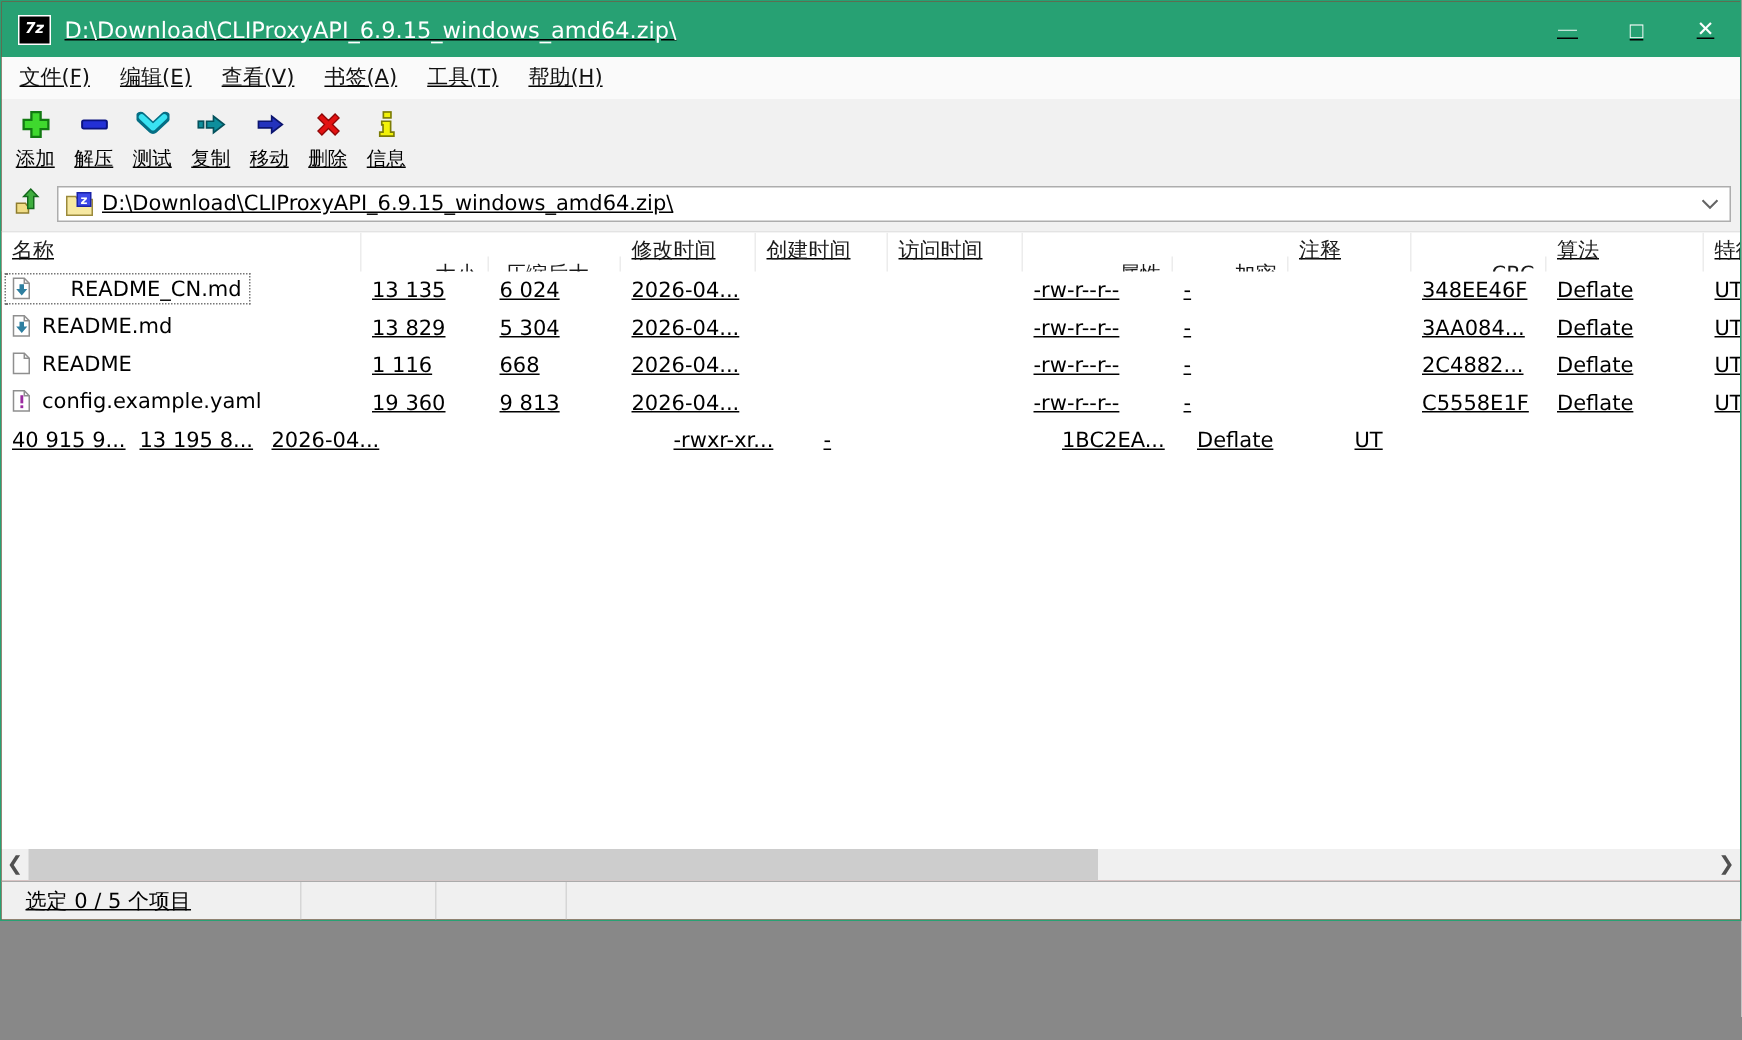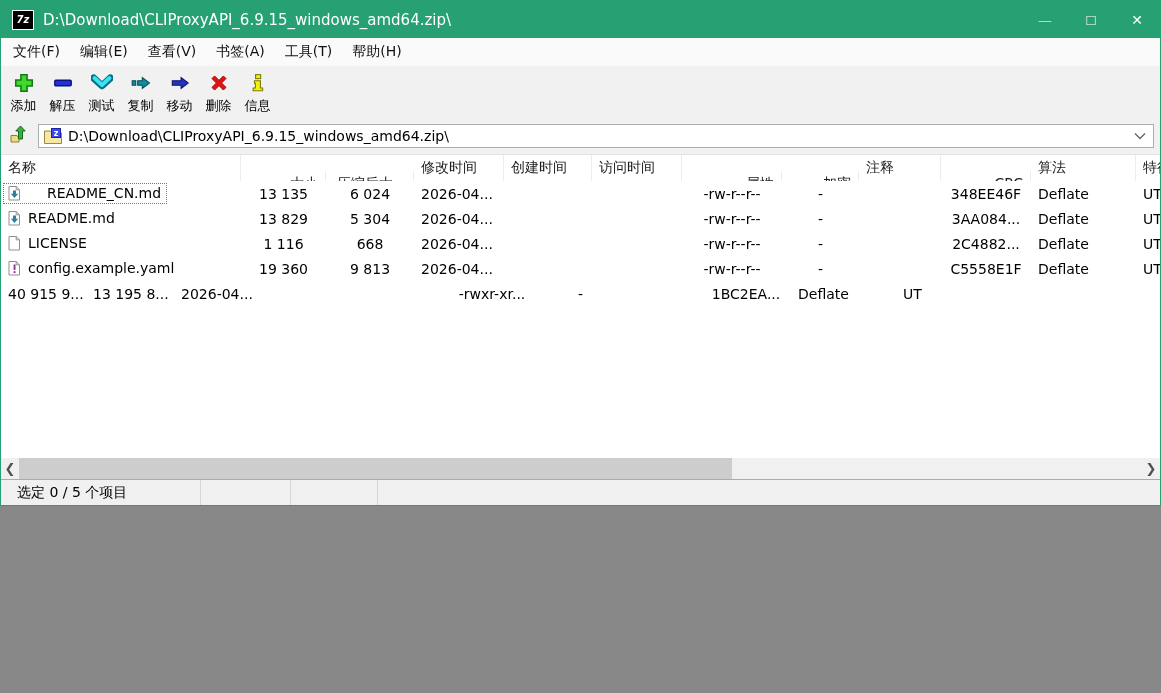--- a/index.html
+++ b/index.html
@@ -1,19 +1,19 @@
 <!DOCTYPE html>
 <html style="--accent: #27a173;"><head>
 <meta charset="utf-8">
 <style>
   :root{ --accent:#27a173; }
   *{box-sizing:border-box; margin:0; padding:0;}
   body{font-family:"DejaVu Sans","Liberation Sans",sans-serif; background:#888;}
-  .window{width:1161px;height:506px;display:flex;flex-direction:column;
-    border:1px solid var(--accent); background:#b91c1c; overflow:hidden;}
+  .window{width:1161px;height:614px;display:flex;flex-direction:column;
+    border:1px solid var(--accent); background:#b91c1c; overflow:hidden;text-decoration:underline;}
 
   
   .titlebar{height:37px;background:var(--accent);display:flex;align-items:center;flex:0 0 auto;}
   .app-icon{width:20px;height:18px;background:#000;box-shadow:0 0 0 1px #fff;
     color:#fff;font-size:10px;font-weight:bold;display:flex;align-items:center;justify-content:center;
     margin:0 10px 0 12px;font-style:italic;}
   .title-text{color:#fff;font-size:15px;white-space:nowrap;}
   .tb-spacer{flex:1;}
   .win-btn{width:46px;height:37px;color:#fff;display:flex;align-items:center;justify-content:center;
     font-size:14px;font-weight:300;cursor:default;}
@@ -40,21 +40,21 @@
 
   
   .listwrap{flex:1;background:#fff;overflow:hidden;position:relative;border-top:1px solid #e3e3e3;}
   .header-row{display:flex;height:26px;width:1260px;background:#fff;}
   .hcell{font-size:14px;color:#1a1a1a;line-height:25px;border-right:1px solid #ececec;
     padding:0 7px;white-space:nowrap;overflow:hidden;flex:0 0 auto;}
   .hcell.right{text-align:right;margin-top:16px;}
   .rows{width:1260px;}
   .trow{display:flex;height:25px;align-items:center;}
   .cell{font-size:14px;color:#000;white-space:nowrap;overflow:hidden;padding:0 7px;flex:0 0 auto;}
-  .cell.right{text-align:center;}
+  .cell.right{text-align:left;}
   .cell.name-cell{padding:0 2px;}
   .namebox{display:inline-flex;align-items:center;gap:5px;border:1px solid transparent;
     padding:1px 5px 1px 2px;}
   .namebox.focused{border:1px dotted #777;gap:24px;}
   .ficon{width:17px;height:17px;display:inline-flex;align-items:center;justify-content:center;flex:0 0 auto;}
   .fname{font-size:14px;}
 
   
   .hscroll{height:21px;background:#f0f0f0;position:relative;flex:0 0 auto;}
   .hs-arrow{position:absolute;top:0;width:18px;height:21px;display:flex;align-items:center;
@@ -251,21 +251,21 @@
           <div class="cell left" style="width: 125px;">UT</div>
         </div>
         <div class="trow">
           <div class="cell left name-cell" style="width: 240px;"><span class="namebox">
               <span class="ficon">
                 <svg width="17" height="17" viewBox="0 0 17 17">
                   <path d="M3 1.5h7.2l3.3 3.3v10.2H3z" fill="#fff" stroke="#8f8f8f" stroke-width="1"></path>
                   <path d="M10.2 1.5v3.3h3.3" fill="none" stroke="#8f8f8f" stroke-width="1"></path>
                 </svg>
               </span>
-              <span class="fname">LICENSE</span>
+              <span class="fname">README</span>
             </span></div>
           <div class="cell right" style="width: 85px;">1 116</div>
           <div class="cell right" style="width: 88px;">668</div>
           <div class="cell left" style="width: 90px;">2026-04...</div>
           <div class="cell left" style="width: 88px;"></div>
           <div class="cell left" style="width: 90px;"></div>
           <div class="cell right" style="width: 100px;">-rw-r--r--</div>
           <div class="cell right" style="width: 77px;">-</div>
           <div class="cell left" style="width: 82px;"></div>
           <div class="cell right" style="width: 90px;">2C4882...</div>

